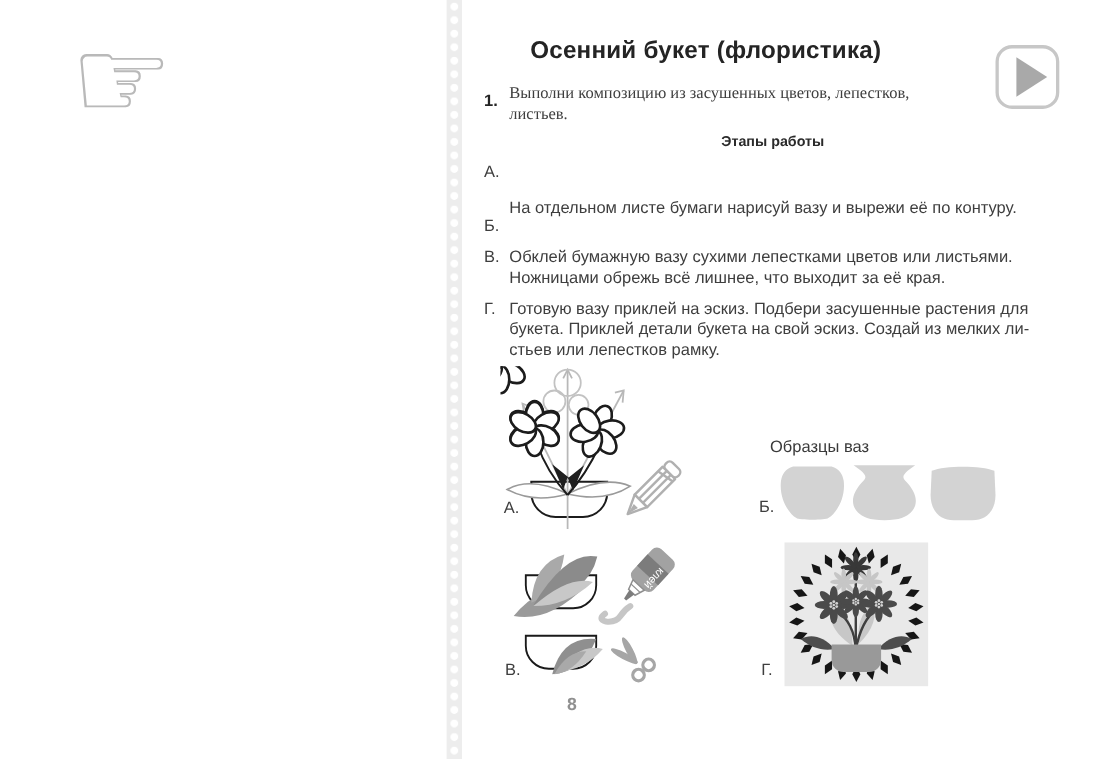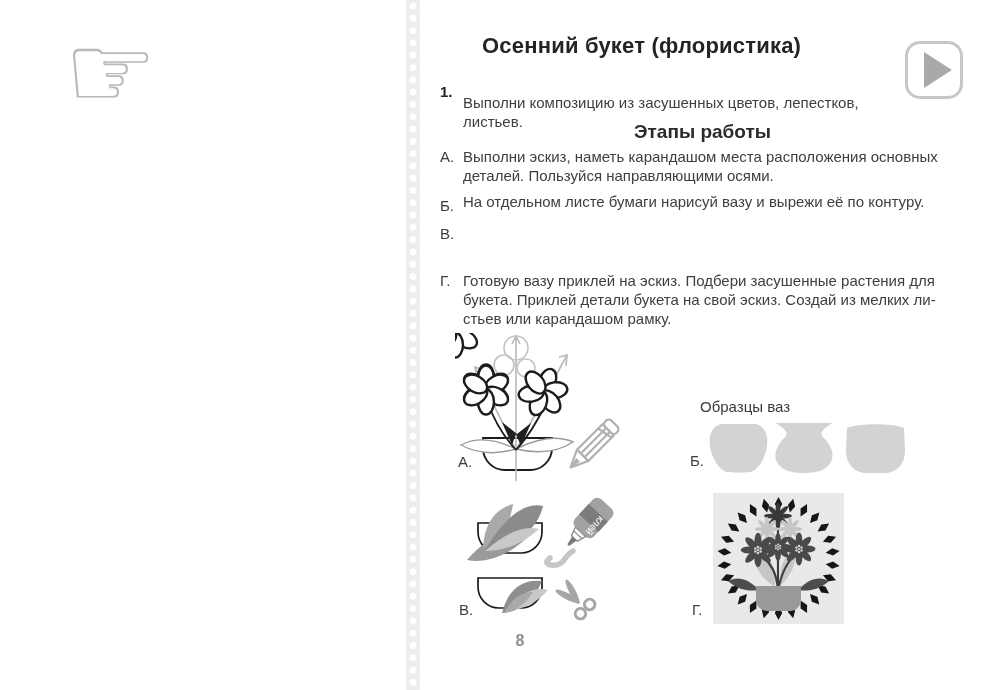--- a/index.html
+++ b/index.html
@@ -15,22 +15,22 @@
         line-height:104px;color:#b9b9b9;}
   
   .play-btn{left:905px;top:41px;width:58px;height:58px;border:3px solid #c7c7c7;border-radius:15px;
             box-sizing:border-box;background:#fff;}
   .play-tri{position:absolute;left:16px;top:8px;width:0;height:0;
             border-top:18px solid transparent;border-bottom:18px solid transparent;
             border-left:28px solid #a9a9a9;}
   .title{left:440px;top:33px;font-size:22px;font-weight:700;color:#242424;letter-spacing:.2px;margin-left:42px;}
   .body-txt{font-size:15px;line-height:19px;color:#3e3e3e;white-space:pre-line;}
   .num{left:440px;top:82px;font-weight:700;color:#242424;white-space:normal;}
-  .task-text{left:463px;top:93px;width:510px;}
-  .stages{left:440px;top:121px;width:525px;text-align:center;font-weight:700;color:#2a2a2a;font-size:19px;}
+  .task-text{left:463px;top:76px;width:510px;font-family:Liberation Serif, serif;}
+  .stages{left:440px;top:121px;width:525px;text-align:center;font-weight:700;color:#2a2a2a;font-size:13px;}
   .letter{width:22px;white-space:normal;}
   .step-text{left:463px;width:512px;}
   .fig-label{font-size:15px;color:#3e3e3e;}
   .vases-heading{left:700px;top:398px;width:215px;text-align:left;font-size:15px;color:#3a3a3a;}
   .page-num{left:500px;top:632px;width:40px;text-align:center;font-size:16px;font-weight:700;color:#909090;}
   svg{display:block;}
 </style>
 </head>
 <body>
 
@@ -46,32 +46,32 @@
 
   <div class="abs title">Осенний букет (флористика)</div>
 
   <div class="abs body-txt num">1.</div>
   <div class="abs body-txt task-text">Выполни композицию из засушенных цветов, лепестков,
 листьев.</div>
 
   <div class="abs stages">Этапы работы</div>
 
   <div class="abs body-txt letter" style="left:440px;top:147px">А.</div>
-  <div class="abs body-txt step-text" style="top:147px">Выполни эскиз, наметь карандашом места расположения основных
-деталей. Пользуйся направляющими осями.</div>
 
   <div class="abs body-txt letter" style="left:440px;top:196px">Б.</div>
-  <div class="abs body-txt step-text" style="top:192px">На отдельном листе бумаги нарисуй вазу и вырежи её по контуру.</div>
+  <div class="abs body-txt step-text" style="top:180px">На отдельном листе бумаги нарисуй вазу и вырежи её по контуру.</div>
 
   <div class="abs body-txt letter" style="left:440px;top:224px">В.</div>
+  <div class="abs body-txt step-text" style="top:224px">Обклей бумажную вазу сухими лепестками цветов или листьями.
+Ножницами обрежь всё лишнее, что выходит за её края.</div>
 
   <div class="abs body-txt letter" style="left:440px;top:271px">Г.</div>
   <div class="abs body-txt step-text" style="top:271px">Готовую вазу приклей на эскиз. Подбери засушенные растения для
 букета. Приклей детали букета на свой эскиз. Создай из мелких ли-
-стьев или карандашом рамку.</div>
+стьев или лепестков рамку.</div>
 
   <svg class="abs" style="left:455px;top:333px" width="174" height="152" viewBox="0 0 174 152">
 
     <path d="M28,105 h69 v10 a22,22 0 0 1 -22,22 h-25 a22,22 0 0 1 -22,-22 z" fill="#fff" stroke="#1c1c1c" stroke-width="1.8"></path>
 
     <path d="M61,116 Q28,100 6,112 Q30,125 61,116 Z" fill="#fff" stroke="#9a9a9a" stroke-width="1.4"></path>
     <path d="M61,116 Q95,99 118,109 Q95,124 61,116 Z" fill="#fff" stroke="#9a9a9a" stroke-width="1.4"></path>
 
     <g stroke="#b8b8b8" stroke-width="1.6" fill="none">
       <line x1="61" y1="4" x2="61" y2="148"></line>

